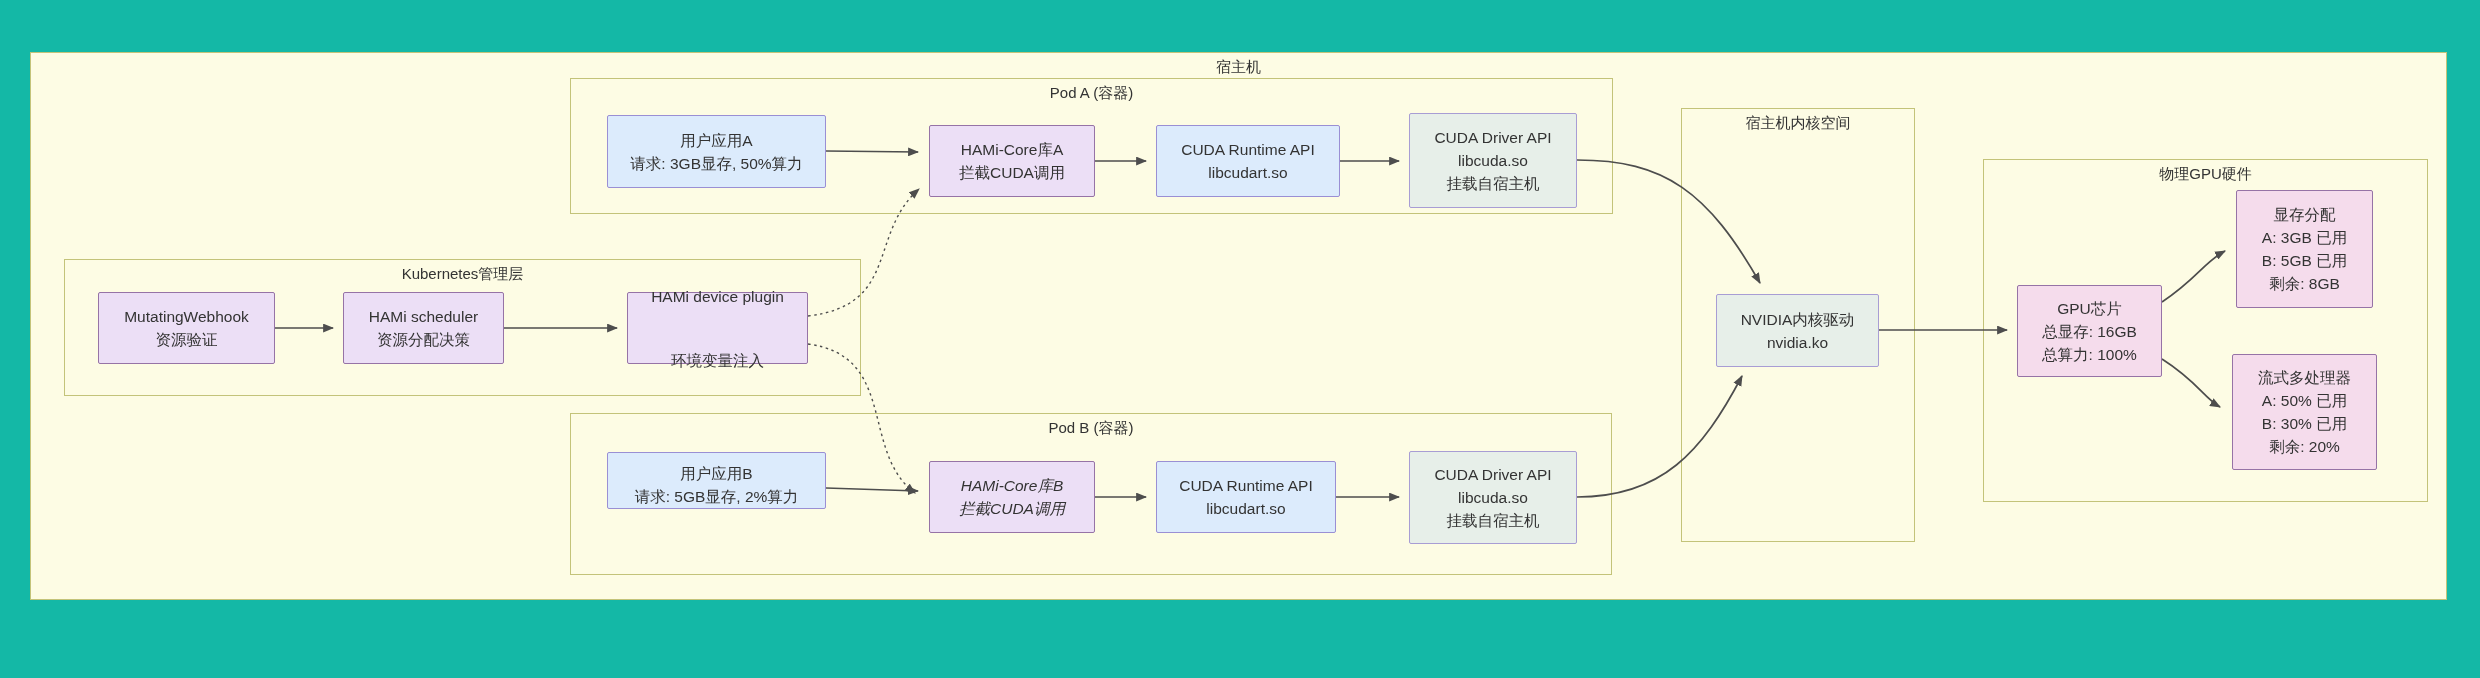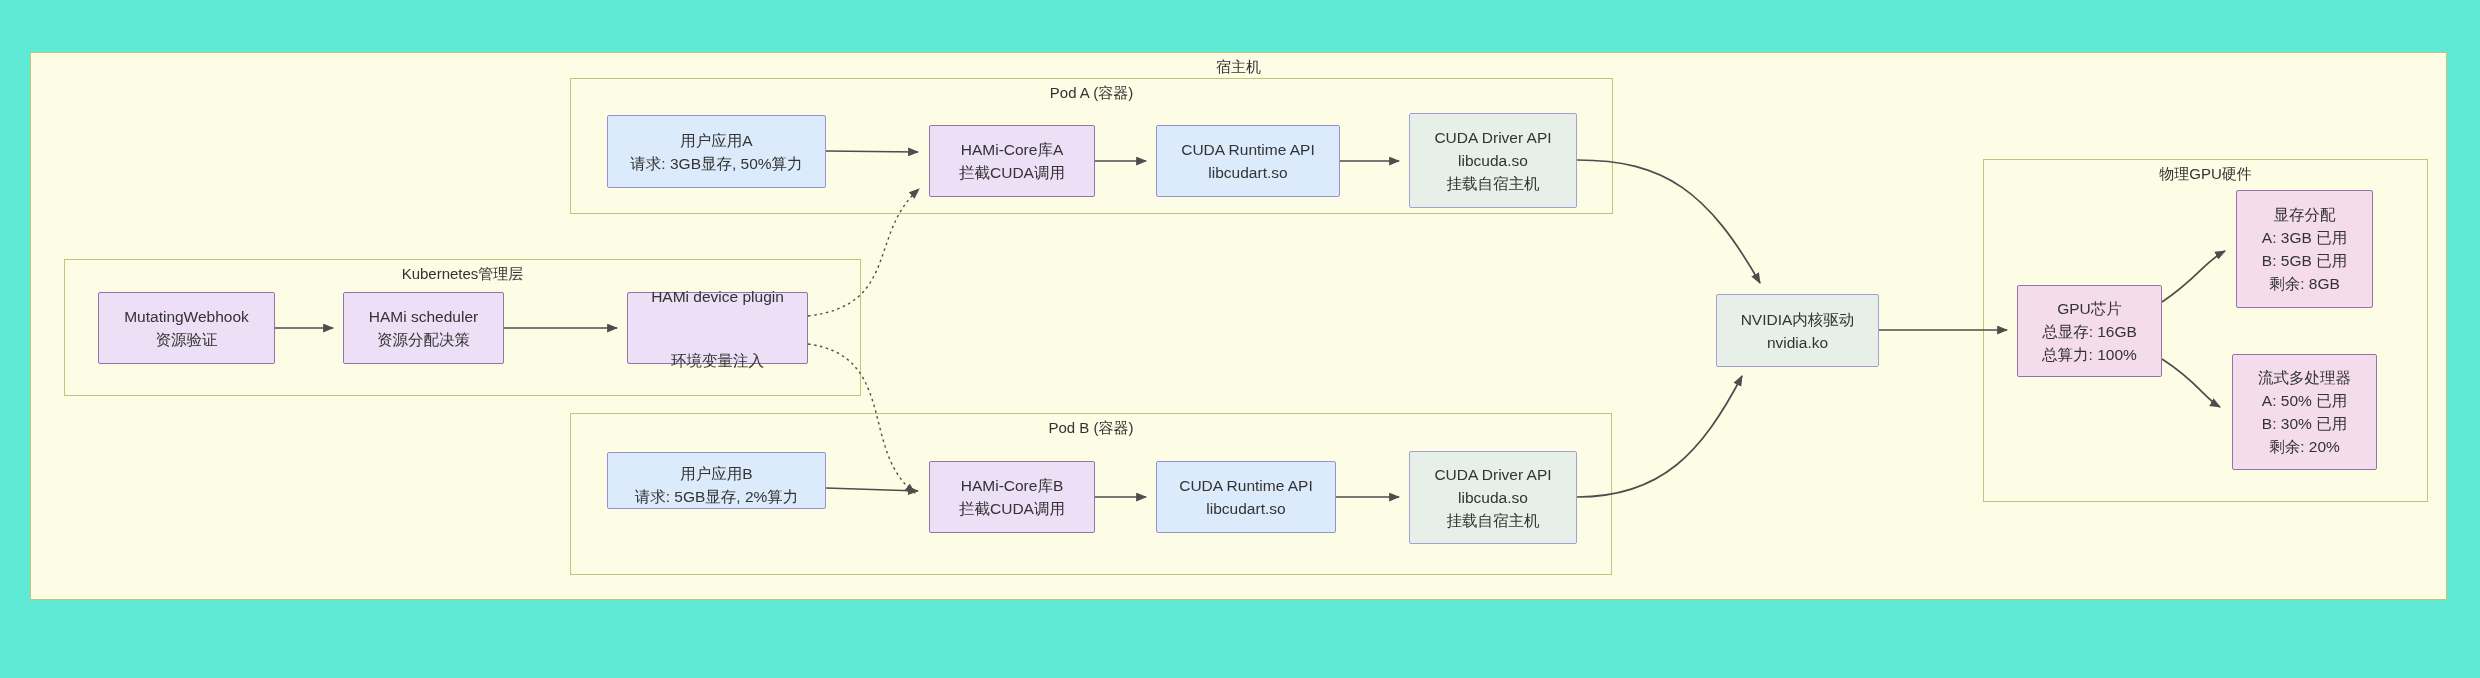--- a/index.html
+++ b/index.html
@@ -1,17 +1,17 @@
 <!DOCTYPE html>
 <html style="--container-fill: #fdfce4; --container-border: #c3c379; --blue-fill: #dcebfc; --blue-border: #9a8fd4; --lavender-fill: #ecdff6; --lavender-border: #9673a6; --green-fill: #e7efe9; --green-border: #a89dd4; --pink-fill: #f5dcec; --pink-border: #9673a6; --line: #4d4d4d; --text: #333333;"><head>
 <meta charset="utf-8">
 <style>
   html,body{margin:0;padding:0;background:#ffffff;}
   .canvas{
-    position:relative;width:2480px;height:678px;background:#5eead4;
+    position:relative;width:2480px;height:678px;background:#14b8a6;
     font-family:"Liberation Sans","DejaVu Sans",sans-serif;color:var(--text,#333);
     overflow:hidden;
   }
   .container{
     position:absolute;box-sizing:border-box;
     background:var(--container-fill,#fdfce4);
     border:1.4px solid var(--container-border,#c3c379);
   }
   .container > .clabel{
     position:absolute;top:5px;left:0;right:0;text-align:center;
@@ -46,20 +46,23 @@
   </div>
 
   <div class="container" style="left:64px;top:259px;width:797px;height:137px;">
     <span class="clabel">Kubernetes管理层</span>
   </div>
 
   <div class="container" style="left:570px;top:413px;width:1042px;height:162px;">
     <span class="clabel">Pod B (容器)</span>
   </div>
 
+  <div class="container" style="left:1681px;top:108px;width:234px;height:434px;">
+    <span class="clabel">宿主机内核空间</span>
+  </div>
 
   <div class="container" style="left:1983px;top:159px;width:445px;height:343px;">
     <span class="clabel">物理GPU硬件</span>
   </div>
 
   <svg class="edges" viewBox="0 0 2480 678">
     <defs>
       <marker id="arrowhead" viewBox="0 0 10 8" refX="9" refY="4" markerWidth="11" markerHeight="9" orient="auto-start-reverse" markerUnits="userSpaceOnUse">
         <path d="M0 0 L10 4 L0 8 z"></path>
       </marker>
@@ -109,21 +112,21 @@
   </div>
   <div class="node lavender" style="left:627px;top:292px;width:181px;height:72px;gap:41px;">
     <span>HAMi device plugin</span>
     <span>环境变量注入</span>
   </div>
 
   <div class="node blue" style="left:607px;top:452px;width:219px;height:57px;justify-content:flex-end;">
     <span>用户应用B</span>
     <span>请求: 5GB显存, 2%算力</span>
   </div>
-  <div class="node lavender" style="left:929px;top:461px;width:166px;height:72px;">
+  <div class="node lavender" style="left:929px;top:461px;width:166px;height:72px;font-style:italic;">
     <span>HAMi-Core库B</span>
     <span>拦截CUDA调用</span>
   </div>
   <div class="node blue" style="left:1156px;top:461px;width:180px;height:72px;">
     <span>CUDA Runtime API</span>
     <span>libcudart.so</span>
   </div>
   <div class="node green" style="left:1409px;top:451px;width:168px;height:93px;">
     <span>CUDA Driver API</span>
     <span>libcuda.so</span>

